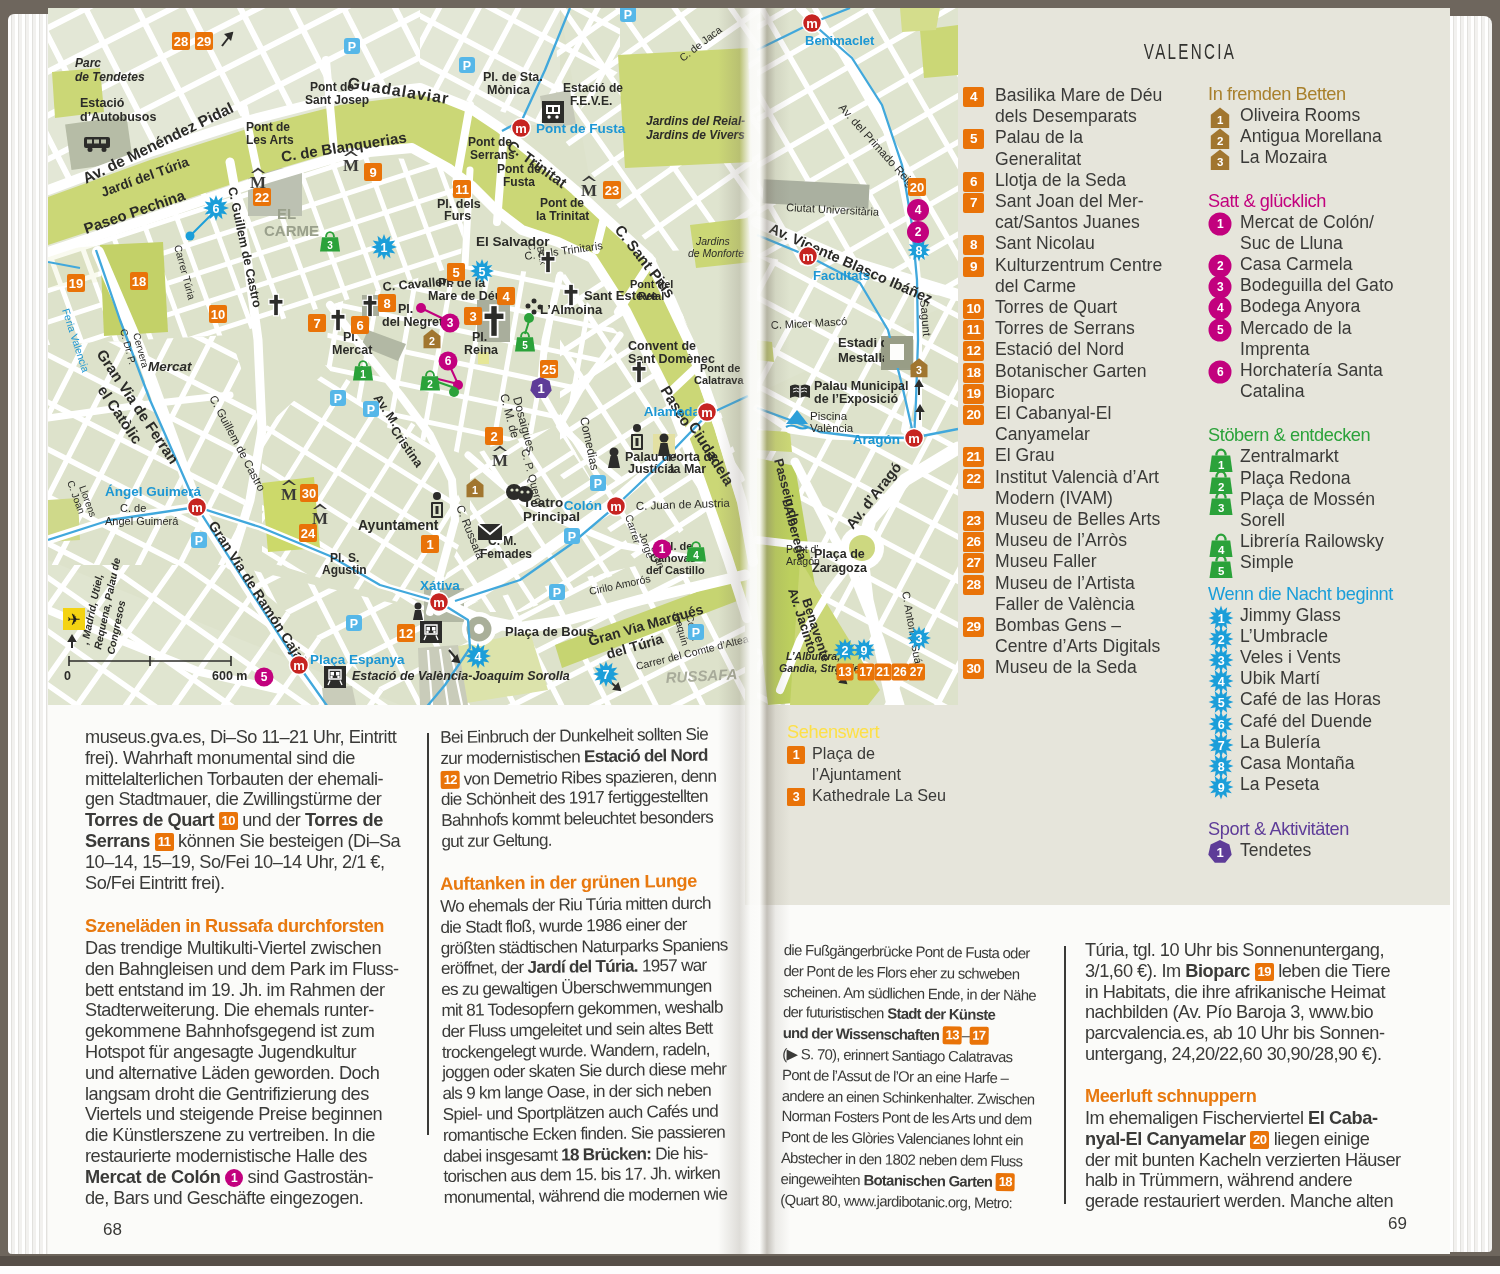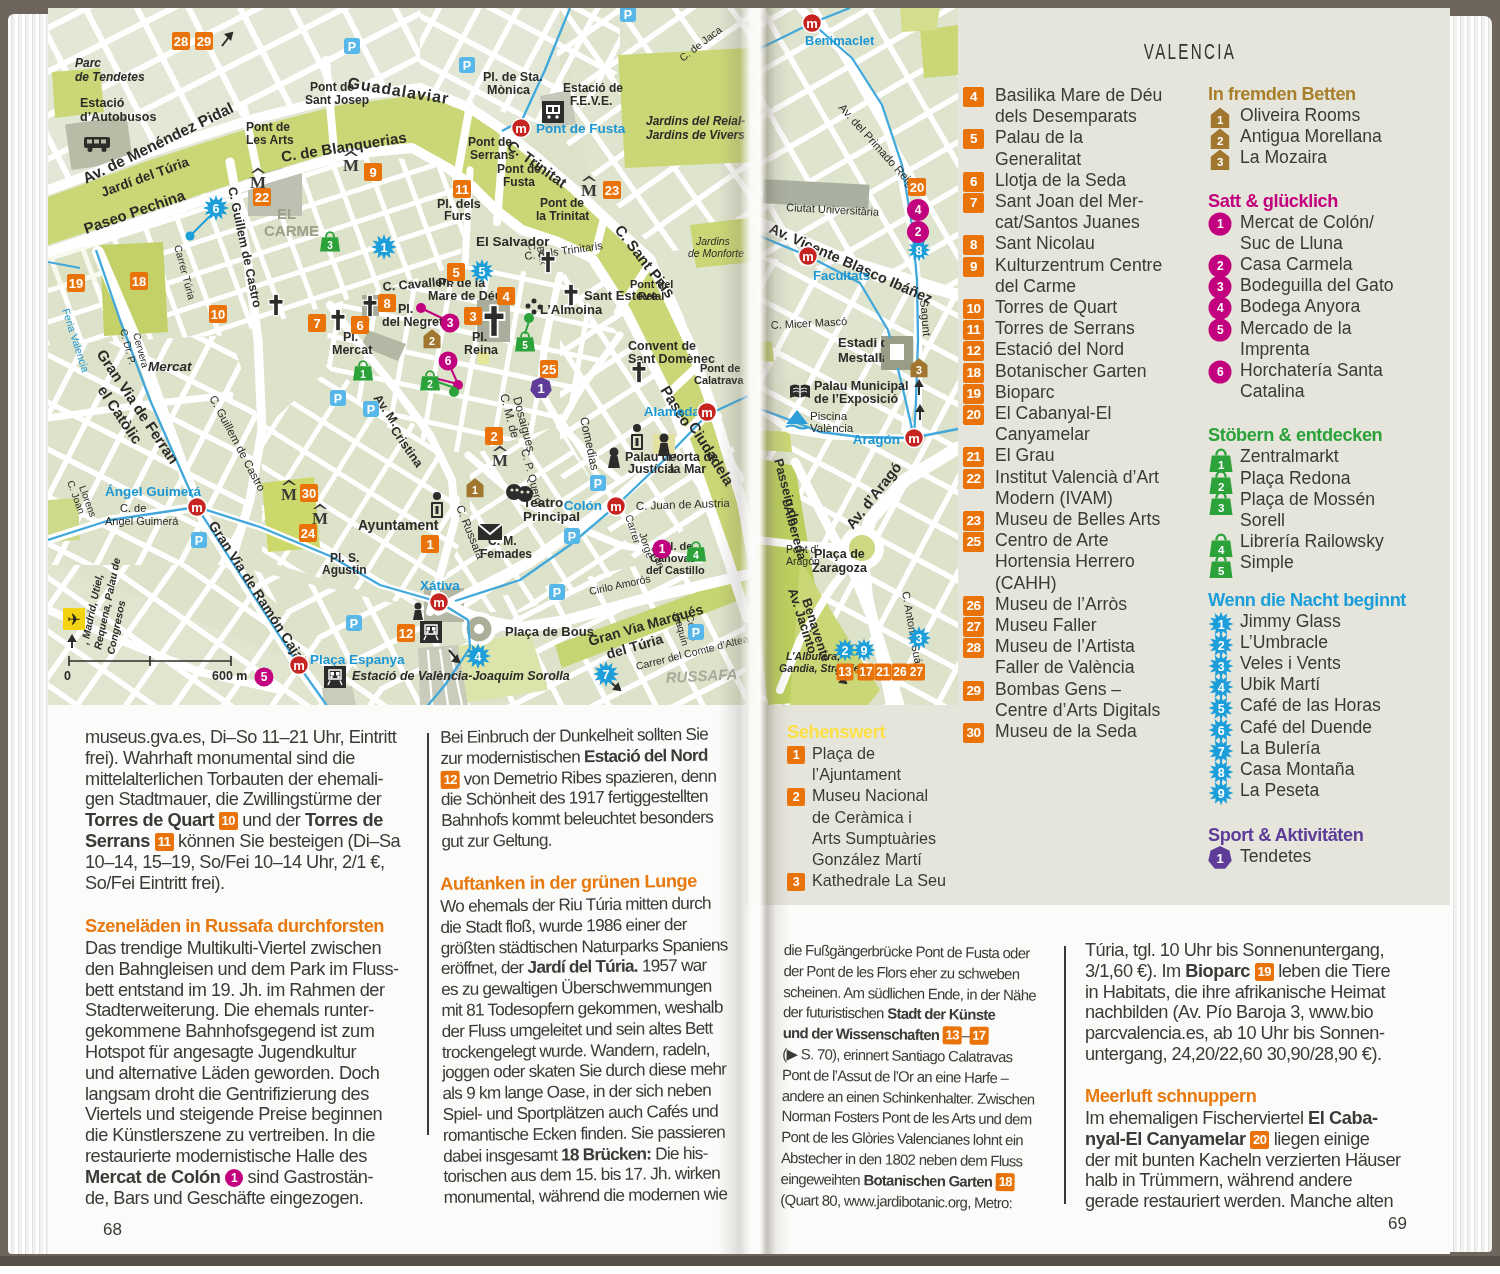--- a/index.html
+++ b/index.html
@@ -15,21 +15,21 @@
 .ohead{color:#e8790f;font-weight:bold;font-size:18.2px;letter-spacing:-0.45px;white-space:nowrap}
 .osqT{display:inline-block;background:#e97308;color:#fff;font-weight:bold;font-size:13px;width:19px;height:18px;line-height:18px;text-align:center;border-radius:2px;vertical-align:1px}
 .mcT{display:inline-block;background:#c2017e;color:#fff;font-weight:bold;font-size:12px;width:18px;height:18px;line-height:18px;text-align:center;border-radius:9px;vertical-align:1px}
 .litem{position:relative;padding-left:32px;font-size:17.6px;line-height:21.2px;color:#3a3a38;letter-spacing:-0.45px;white-space:nowrap}
 .ltx{display:inline-block}
 .lic{position:absolute;left:0;top:0}
 .lic13{width:54px}
 .osqL{display:inline-block;background:#e97308;color:#fff;font-weight:bold;font-size:13.5px;width:21px;height:20px;line-height:20px;text-align:center;border-radius:2px}
 .osqS{font-size:12.5px;width:18px;height:18px;line-height:18px}
 .dash13{display:inline-block;width:11px;text-align:center;font-weight:bold;color:#3a3a38}
-.lhead{font-size:18.2px;font-weight:bold;letter-spacing:-0.4px;line-height:21px;white-space:nowrap}
+.lhead{font-size:18.2px;font-weight:normal;letter-spacing:-0.4px;line-height:21px;white-space:nowrap}
 .vline{width:1.5px;background:#3a3a38}
 .seh .litem{padding-left:25px;font-size:16.2px}
 </style></head><body>
 
 <div class="abs" style="left:0;top:0;width:1500px;height:1266px;background:#6e665d"></div>
 <div class="abs" style="left:0;top:1266px;width:1500px;height:8px;background:#fdfdfd"></div>
 <div class="abs" style="left:0;top:1256px;width:1500px;height:10px;background:#564f48"></div>
 
 <div class="abs edge" style="left:8px;top:14px;width:40px;height:1240px;border-radius:6px 0 0 4px"></div>
 
@@ -899,21 +899,21 @@
     <div class="litem"><span class="lic"><span class="osqL">10</span></span><span class="ltx" style="letter-spacing:0px">Torres de Quart</span></div>
     <div class="litem"><span class="lic"><span class="osqL">11</span></span><span class="ltx" style="letter-spacing:0px">Torres de Serrans</span></div>
     <div class="litem"><span class="lic"><span class="osqL">12</span></span><span class="ltx" style="letter-spacing:0px">Estació del Nord</span></div>
     <div class="litem"><span class="lic"><span class="osqL">18</span></span><span class="ltx" style="letter-spacing:0px">Botanischer Garten</span></div>
     <div class="litem"><span class="lic"><span class="osqL">19</span></span><span class="ltx" style="letter-spacing:0px">Bioparc</span></div>
     <div class="litem"><span class="lic"><span class="osqL">20</span></span><span class="ltx" style="letter-spacing:0px">El Cabanyal-El<br>Canyamelar</span></div>
     <div class="litem"><span class="lic"><span class="osqL">21</span></span><span class="ltx" style="letter-spacing:0px">El Grau</span></div>
     <div class="litem"><span class="lic"><span class="osqL">22</span></span><span class="ltx" style="letter-spacing:0px">Institut Valencià d’Art<br>Modern (IVAM)</span></div>
     <div class="litem"><span class="lic"><span class="osqL">23</span></span><span class="ltx" style="letter-spacing:0px">Museu de Belles Arts</span></div>
     <div class="litem"><span class="lic"><span class="osqL">24</span></span></div>
-    <div class="litem"><span class="lic"><span class="osqL">25</span></span><span class="ltx" style="letter-spacing:0px">Centro de Arte<br>Hortensia Herrero<br>(CAHH)</span></div>
+    <div class="litem"><span class="lic"><span class="osqL">25</span></span></div>
     <div class="litem"><span class="lic"><span class="osqL">26</span></span><span class="ltx" style="letter-spacing:0px">Museu de l’Arròs</span></div>
     <div class="litem"><span class="lic"><span class="osqL">27</span></span><span class="ltx" style="letter-spacing:0px">Museu Faller</span></div>
     <div class="litem"><span class="lic"><span class="osqL">28</span></span><span class="ltx" style="letter-spacing:0px">Museu de l’Artista<br>Faller de València</span></div>
     <div class="litem"><span class="lic"><span class="osqL">29</span></span><span class="ltx" style="letter-spacing:0px">Bombas Gens –<br>Centre d’Arts Digitals</span></div>
     <div class="litem"><span class="lic"><span class="osqL">30</span></span><span class="ltx" style="letter-spacing:0px">Museu de la Seda</span></div>
   </div>
 
 <div class="abs" style="left:1208px;top:84px;width:245px">
     <div class="lhead" style="color:#a8802c">In fremden Betten</div>
     <div class="litem"><span class="lic"><svg width="24" height="26" viewBox="-12 -13 24 26" style="vertical-align:-7px">
@@ -1000,21 +1000,21 @@
             <text x="0" y="8.5" font-size="12.5" font-weight="bold" fill="#fff" text-anchor="middle">4</text>
           </g>
         </svg></span><span class="ltx" style="letter-spacing:0px">Librería Railowsky</span></div>
     <div class="litem"><span class="lic"><svg width="26" height="28" viewBox="-13 -15 26 28" style="vertical-align:-7px">
           <g transform="translate(0,0) scale(0.92)">
             <path d="M-5,-6 C-5,-14.5 5,-14.5 5,-6" fill="none" stroke="#2ba23a" stroke-width="2.4"></path>
             <path d="M-10,-6 H10 L12.5,12 H-12.5 Z" fill="#2ba23a"></path>
             <text x="0" y="8.5" font-size="12.5" font-weight="bold" fill="#fff" text-anchor="middle">5</text>
           </g>
         </svg></span><span class="ltx" style="letter-spacing:0px">Simple</span></div>
-    <div class="lhead" style="color:#1b9ed9;margin-top:16px">Wenn die Nacht beginnt</div>
+    <div class="lhead" style="color:#1b9ed9;margin-top:10px">Wenn die Nacht beginnt</div>
     <div class="litem"><span class="lic"><svg width="26" height="26" viewBox="-13 -13 26 26" style="vertical-align:-7px">
           <g>
             <polygon points="0.0,-12.5 1.9,-7.2 6.2,-10.8 5.3,-5.3 10.8,-6.2 7.2,-1.9 12.5,0.0 7.2,1.9 10.8,6.2 5.3,5.3 6.2,10.8 1.9,7.2 0.0,12.5 -1.9,7.2 -6.2,10.8 -5.3,5.3 -10.8,6.3 -7.2,1.9 -12.5,0.0 -7.2,-1.9 -10.8,-6.3 -5.3,-5.3 -6.3,-10.8 -1.9,-7.2" fill="#1b9ed9"></polygon>
             <text x="0" y="4.5" font-size="12.5" font-weight="bold" fill="#fff" text-anchor="middle">1</text>
           </g>
         </svg></span><span class="ltx" style="letter-spacing:0px">Jimmy Glass</span></div>
     <div class="litem"><span class="lic"><svg width="26" height="26" viewBox="-13 -13 26 26" style="vertical-align:-7px">
           <g>
             <polygon points="0.0,-12.5 1.9,-7.2 6.2,-10.8 5.3,-5.3 10.8,-6.2 7.2,-1.9 12.5,0.0 7.2,1.9 10.8,6.2 5.3,5.3 6.2,10.8 1.9,7.2 0.0,12.5 -1.9,7.2 -6.2,10.8 -5.3,5.3 -10.8,6.3 -7.2,1.9 -12.5,0.0 -7.2,-1.9 -10.8,-6.3 -5.3,-5.3 -6.3,-10.8 -1.9,-7.2" fill="#1b9ed9"></polygon>
             <text x="0" y="4.5" font-size="12.5" font-weight="bold" fill="#fff" text-anchor="middle">2</text>
@@ -1067,21 +1067,21 @@
           <g>
             <polygon points="0.0,-12.0 9.4,-7.5 11.7,2.7 5.2,10.8 -5.2,10.8 -11.7,2.7 -9.4,-7.5" fill="#5e3c98"></polygon>
             <text x="0" y="4.5" font-size="13" font-weight="bold" fill="#fff" text-anchor="middle">1</text>
           </g>
         </svg></span><span class="ltx" style="letter-spacing:0px">Tendetes</span></div>
   </div>
 
 <div class="abs seh" style="left:787px;top:722px;width:175px">
     <div class="lhead" style="color:#fde047">Sehenswert</div>
     <div class="litem"><span class="lic"><span class="osqL osqS">1</span></span><span class="ltx" style="letter-spacing:0px">Plaça de<br>l’Ajuntament</span></div>
-    <div class="litem"><span class="lic"><span class="osqL osqS">2</span></span><span class="ltx" style="letter-spacing:0px">Museu Nacional<br>de Ceràmica i<br>Arts Sumptuàries<br>González Martí</span></div>
+    <div class="litem"><span class="lic"><span class="osqL osqS">2</span></span></div>
     <div class="litem"><span class="lic"><span class="osqL osqS">3</span></span><span class="ltx" style="letter-spacing:0px">Kathedrale La Seu</span></div>
   </div>
 
 <div class="abs btxt" style="left:85px;top:727px;width:332px">museus.gva.es, Di–So 11–21 Uhr, Eintritt<br>frei). Wahrhaft monumental sind die<br>mittelalterlichen Torbauten der ehemali-<br>gen Stadtmauer, die Zwillingstürme der<br><b>Torres de Quart</b> <span class="osqT">10</span> und der <b>Torres de</b><br><b>Serrans</b> <span class="osqT">11</span> können Sie besteigen (Di–Sa<br>10–14, 15–19, So/Fei 10–14 Uhr, 2/1 €,<br>So/Fei Eintritt frei).</div>
 <div class="abs ohead" style="left:85px;top:916px">Szeneläden in Russafa durchforsten</div>
 <div class="abs btxt" style="left:85px;top:938px;width:332px">Das trendige Multikulti-Viertel zwischen<br>den Bahngleisen und dem Park im Fluss-<br>bett entstand im 19. Jh. im Rahmen der<br>Stadterweiterung. Die ehemals runter-<br>gekommene Bahnhofsgegend ist zum<br>Hotspot für angesagte Jugendkultur<br>und alternative Läden geworden. Doch<br>langsam droht die Gentrifizierung des<br>Viertels und steigende Preise beginnen<br>die Künstlerszene zu vertreiben. In die<br>restaurierte modernistische Halle des<br><b>Mercat de Colón</b> <span class="mcT">1</span> sind Gastrostän-<br>de, Bars und Geschäfte eingezogen.</div>
 
 <div class="abs vline" style="left:427px;top:733px;height:402px"></div>
 
 <div class="abs btxtC" style="left:440px;top:727px;width:310px;transform:rotate(-0.7deg);transform-origin:0 0">Bei Einbruch der Dunkelheit sollten Sie<br>zur modernistischen <b>Estació del Nord</b><br><span class="osqT">12</span> von Demetrio Ribes spazieren, denn<br>die Schönheit des 1917 fertiggestellten<br>Bahnhofs kommt beleuchtet besonders<br>gut zur Geltung.</div>

